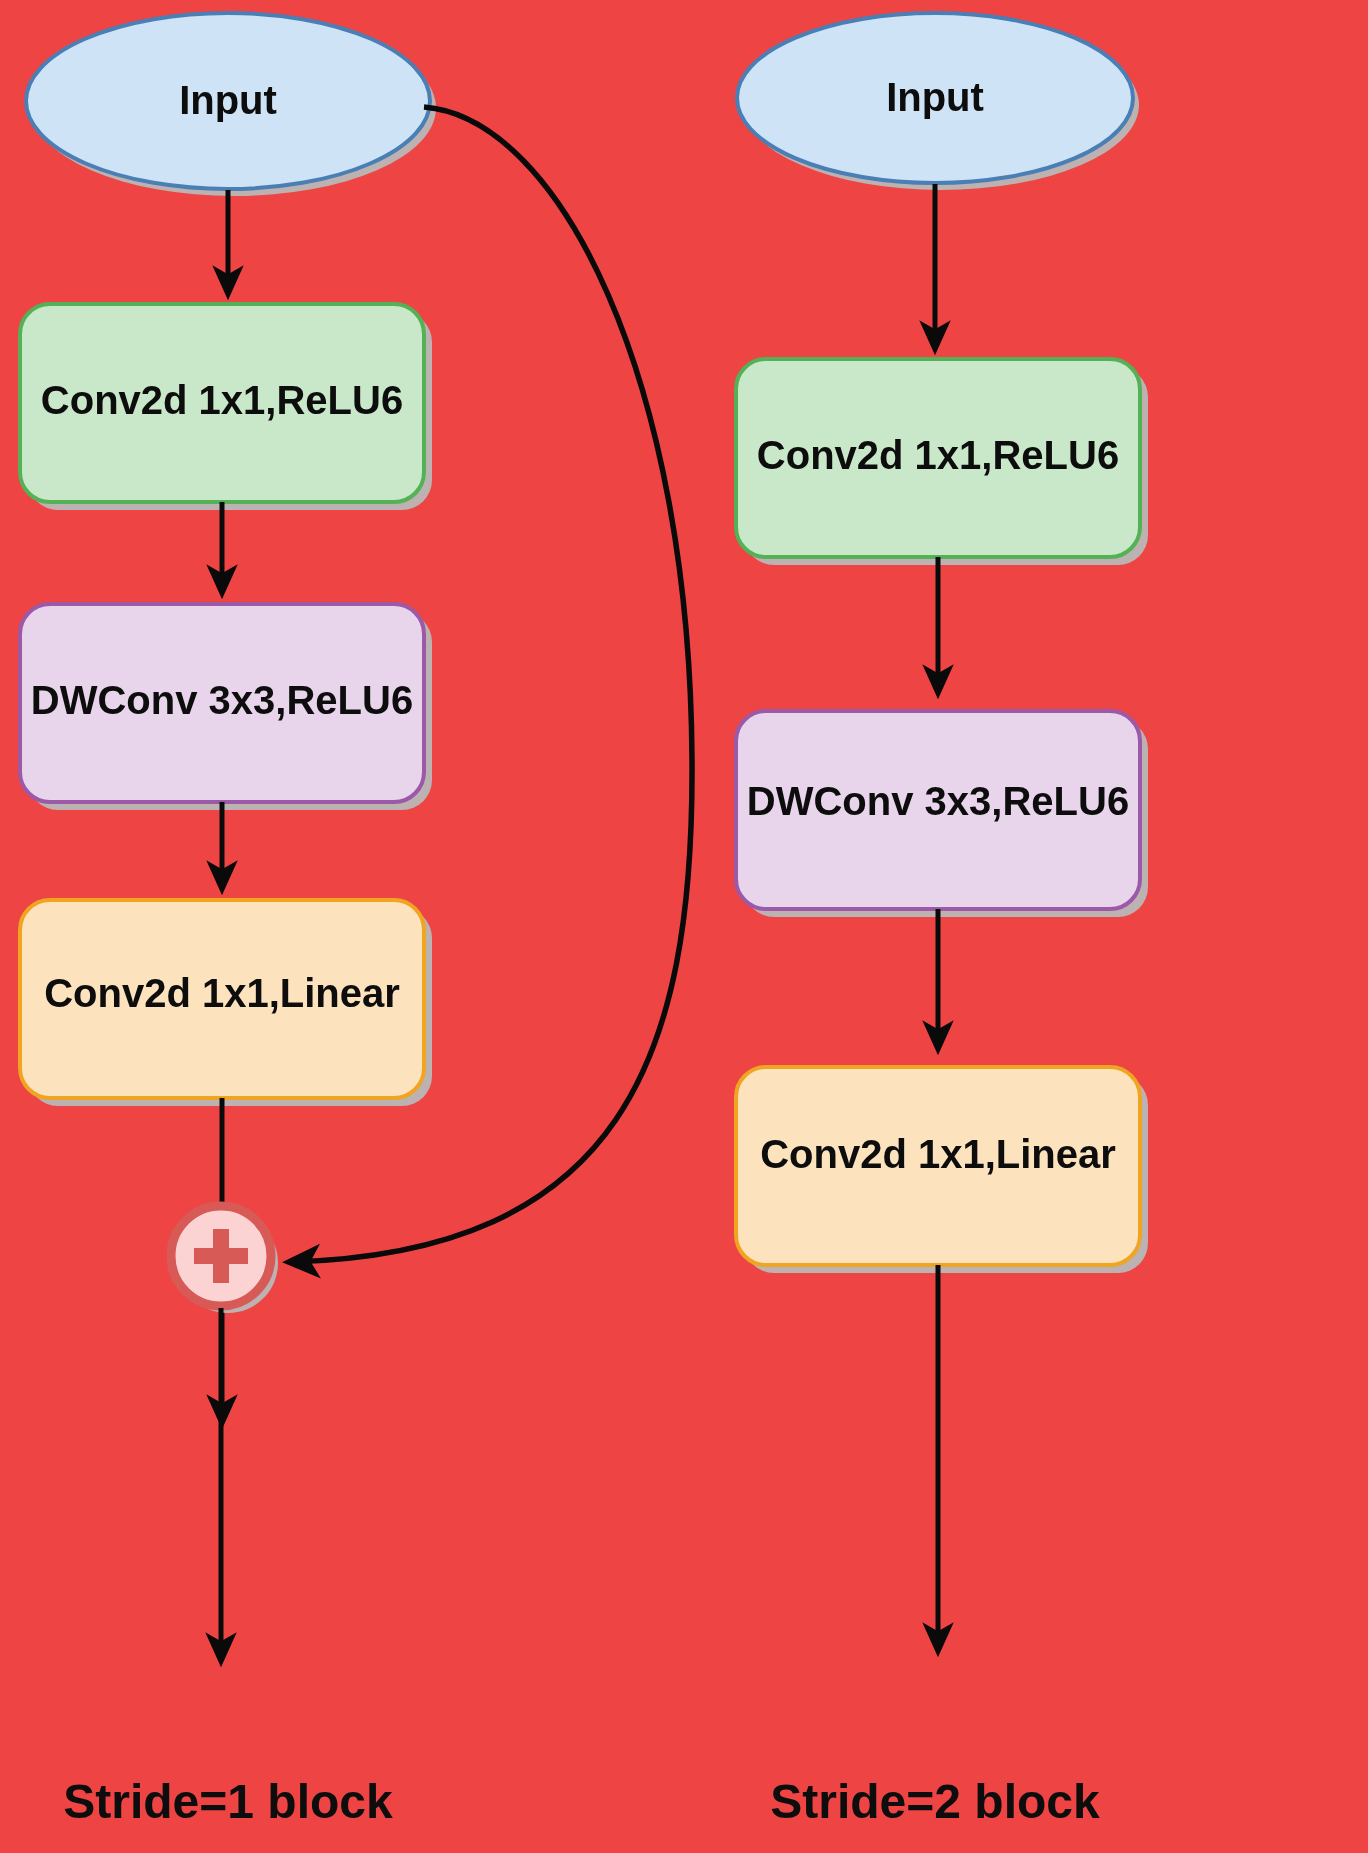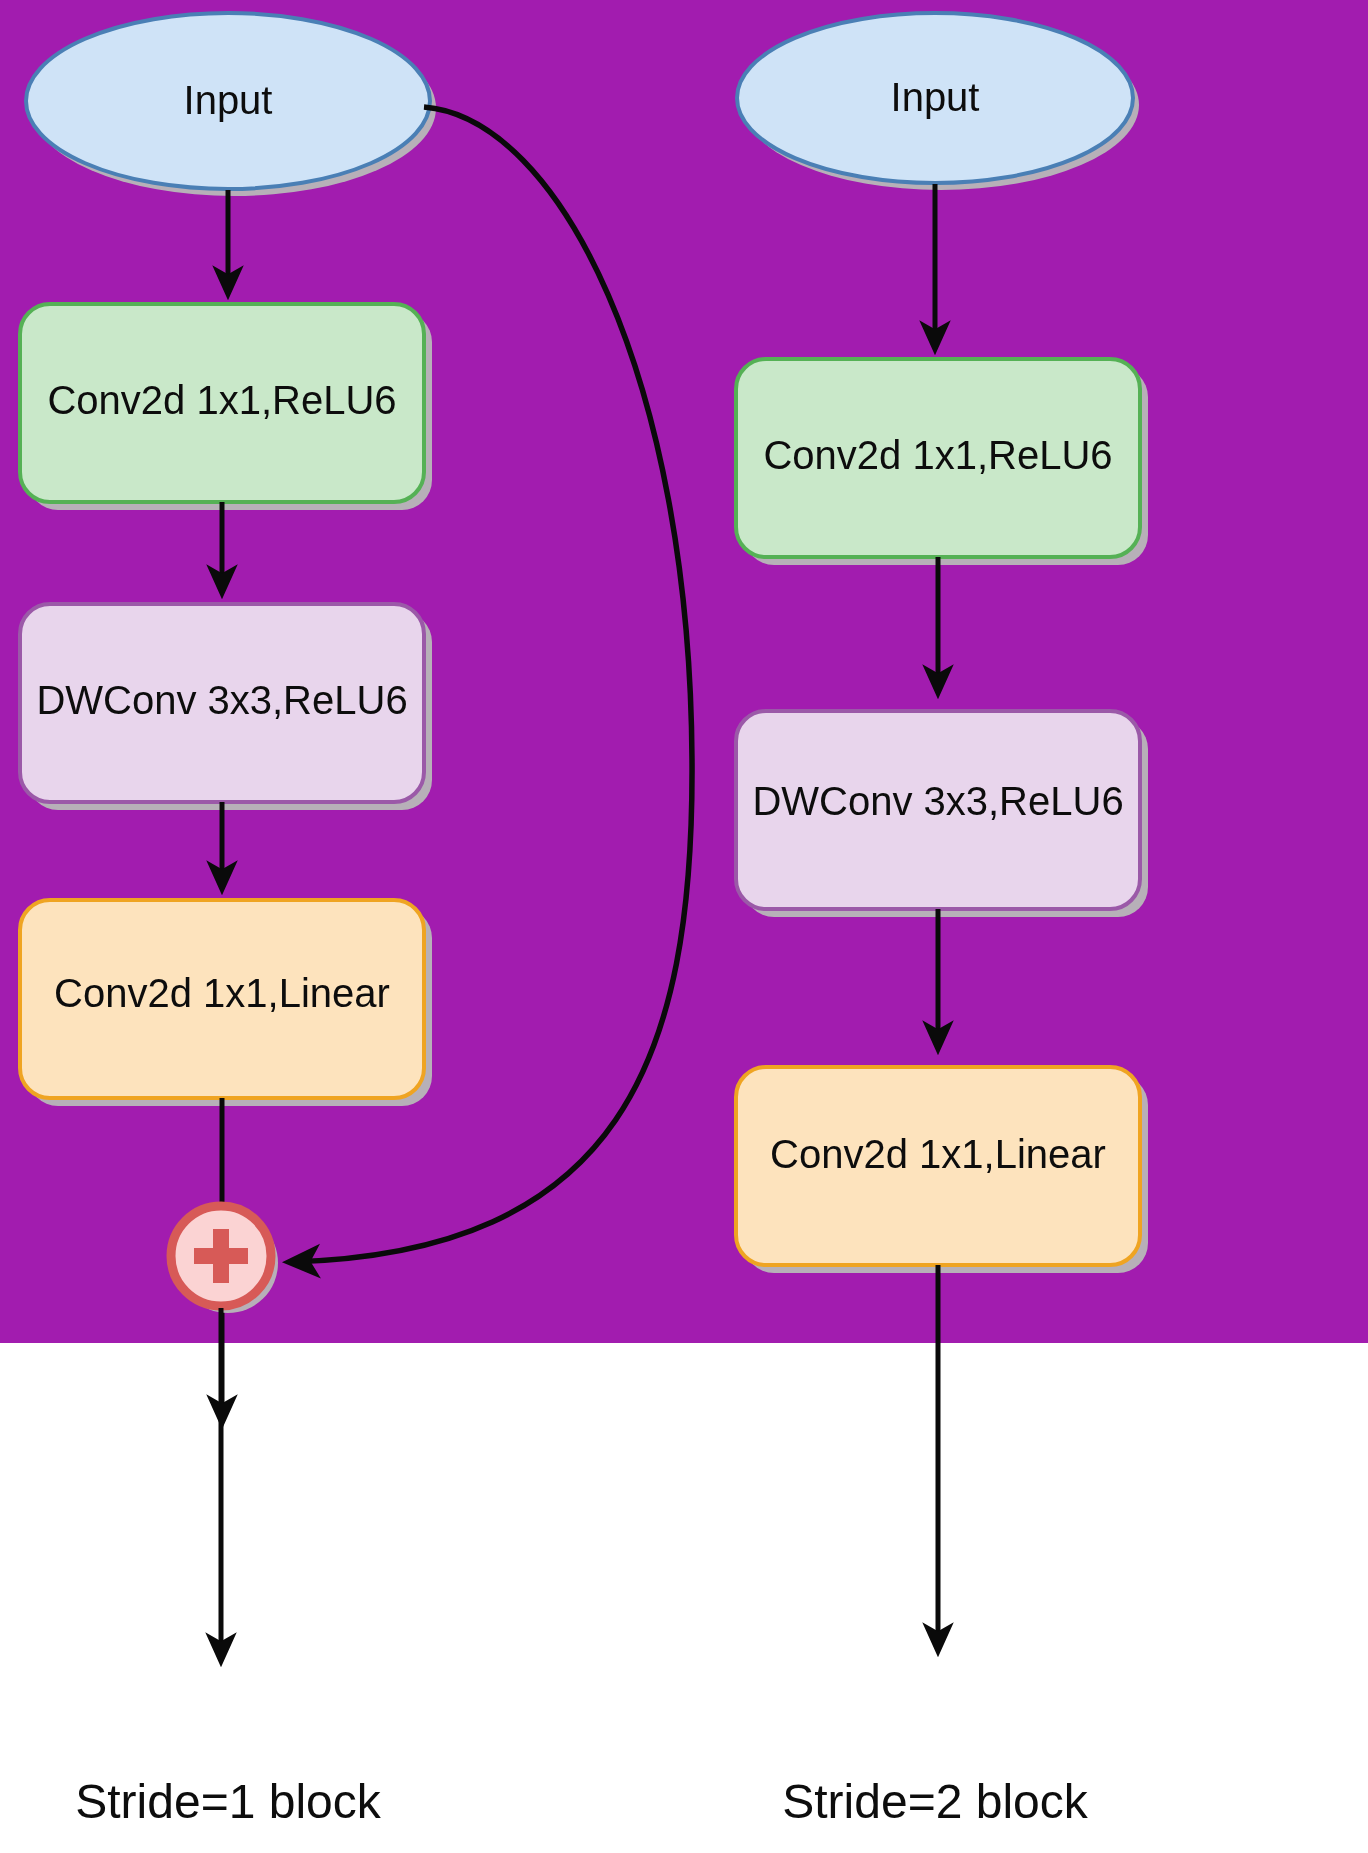--- a/index.html
+++ b/index.html
@@ -9,22 +9,23 @@
   }
   body {
     width: 1368px;
     height: 1853px;
     font-family: "Liberation Sans", sans-serif;
     overflow: hidden;
   }
   #diagram-root {
     position: relative;
     width: 1368px;
-    height: 1343px;
-    background: #a21caf;
+    height: 1853px;
+    background: #ef4444;
+    font-weight: bold;
   }
   svg.diagram-canvas {
     display: block;
     width: 1368px;
     height: 1853px;
   }
   .node-label {
     font-family: "Liberation Sans", sans-serif;
     font-size: 40px;
     fill: #0d0d0d;

